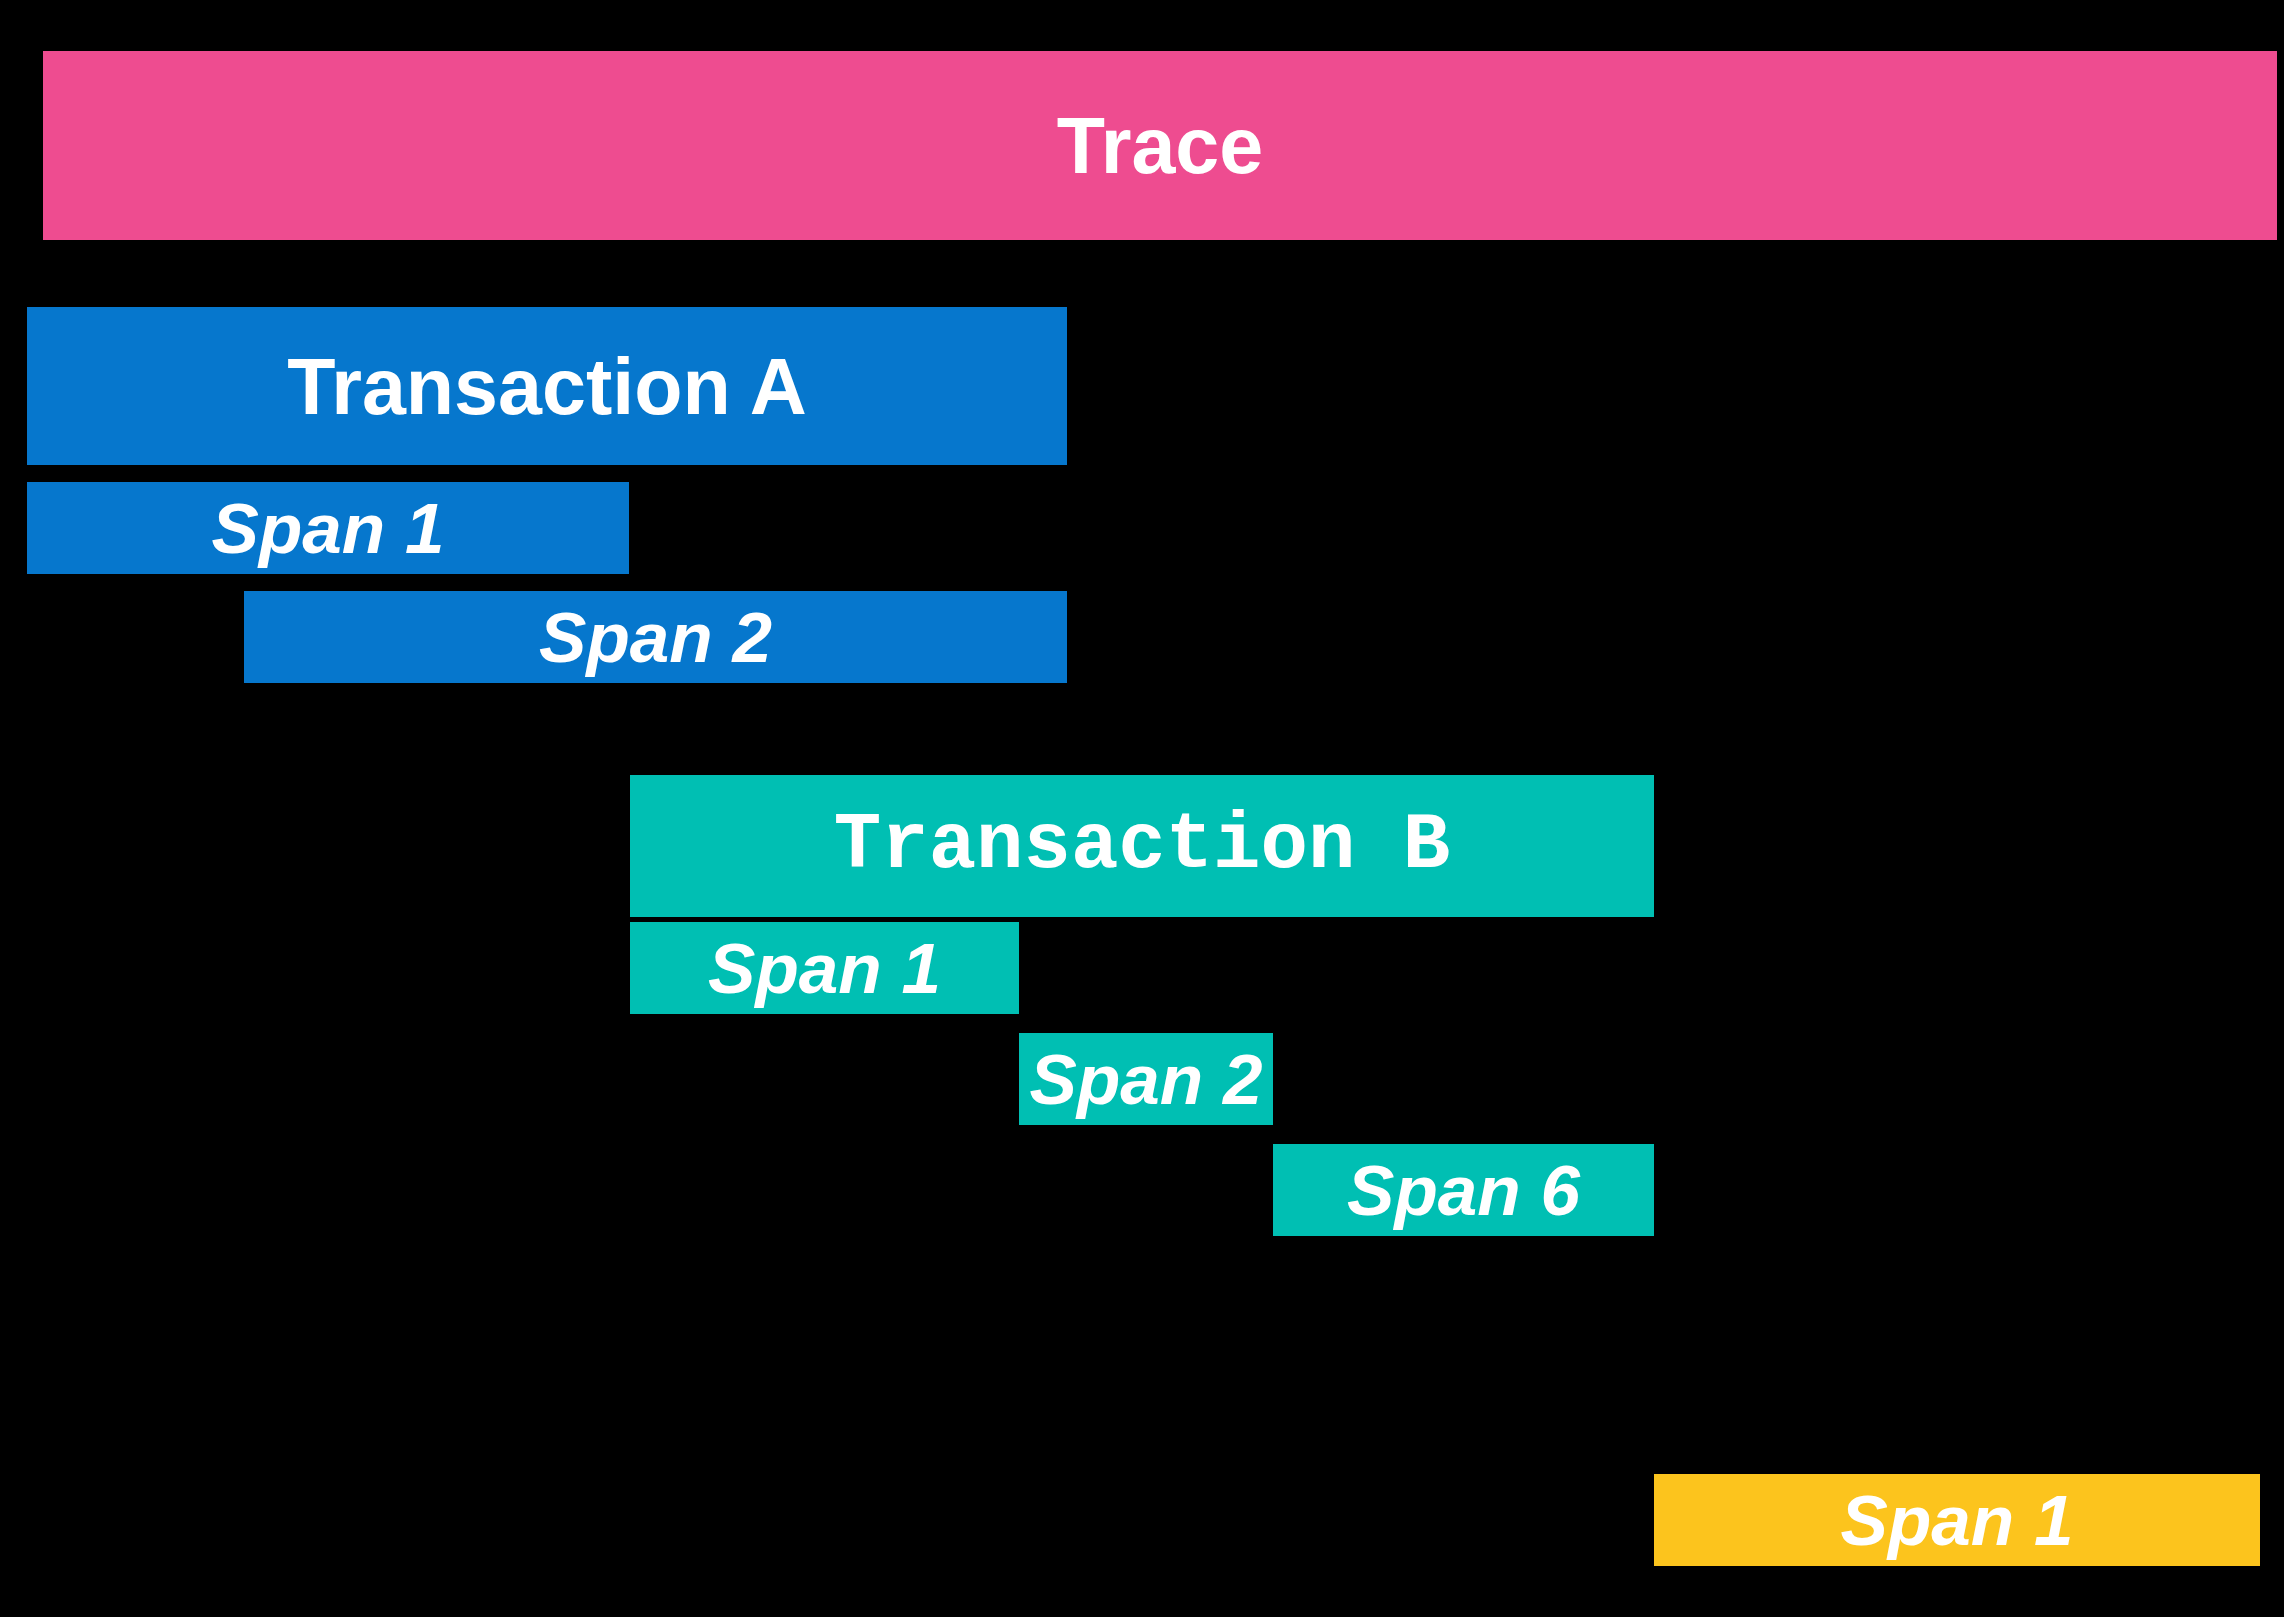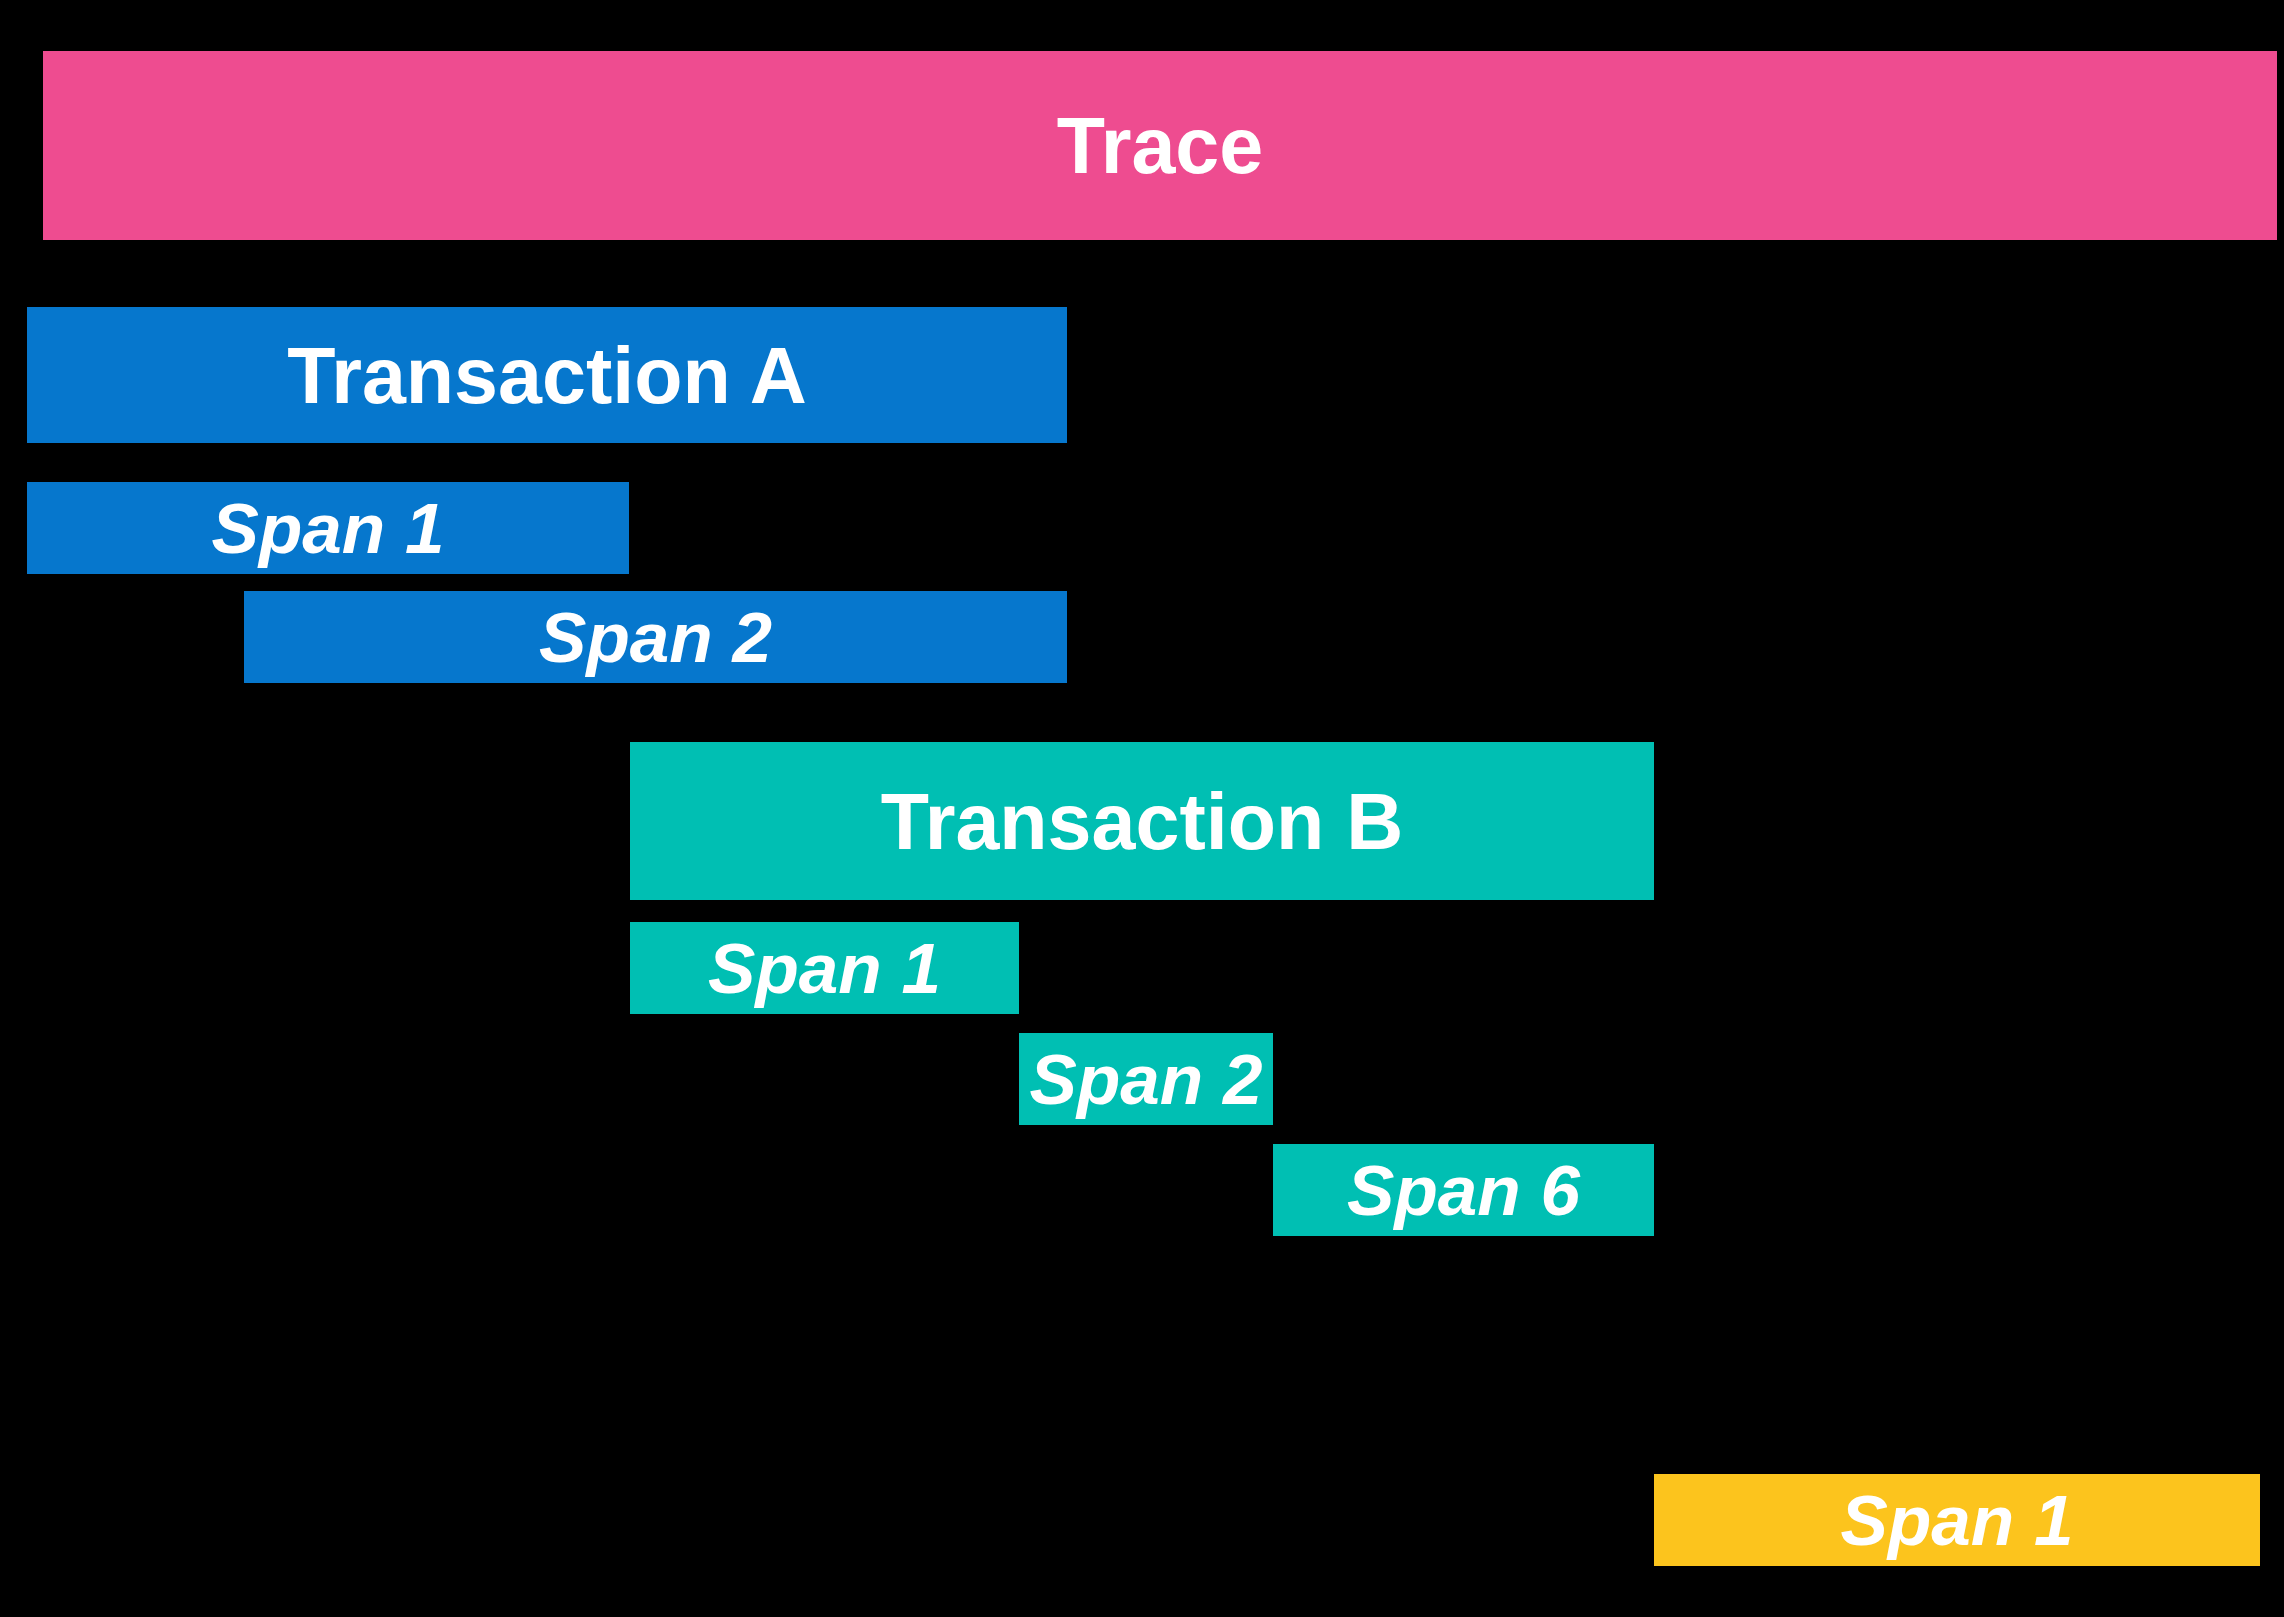--- a/index.html
+++ b/index.html
@@ -20,24 +20,24 @@
     align-items: center;
     justify-content: center;
     font-weight: 600;
     letter-spacing: 0px;
   }
   .lbl-lg { font-size: 79px; line-height: 1; }
   .lbl-sm { font-size: 71px;  line-height: 1; font-style: italic; }
 
   
   .pos-trace { left: 27px;   top: 51px;   width: 2234px; height: 189px; margin-left: 16px; }
-  .pos-txa   { left: 27px;   top: 307px;  width: 1040px; height: 136px; }
+  .pos-txa   { left: 27px;   top: 307px;  width: 1040px; height: 158px; }
   .pos-a-s1  { left: 27px;   top: 482px;  width: 602px;  height: 92px; }
   .pos-a-s2  { left: 244px;  top: 591px;  width: 823px; height: 92px; }
-  .pos-txb   { left: 630px;  top: 742px;  width: 1024px; height: 158px; }
+  .pos-txb   { left: 630px;  top: 775px;  width: 1024px; height: 142px; font-family: Liberation Mono, monospace; }
   .pos-b-s1  { left: 630px;  top: 922px; width: 389px;  height: 92px; }
   .pos-b-s2  { left: 1019px; top: 1033px; width: 254px;  height: 92px; }
   .pos-b-s3  { left: 1273px; top: 1144px; width: 381px;  height: 92px; }
   .pos-txc   { left: 1654px; top: 1301px; width: 606px;  height: 156px; }
   .pos-c-s1  { left: 1654px; top: 1474px; width: 606px;  height: 92px; }
 </style>
 </head>
 <body>
 
 <div class="canvas" style="background-color: rgb(0, 0, 0);">

